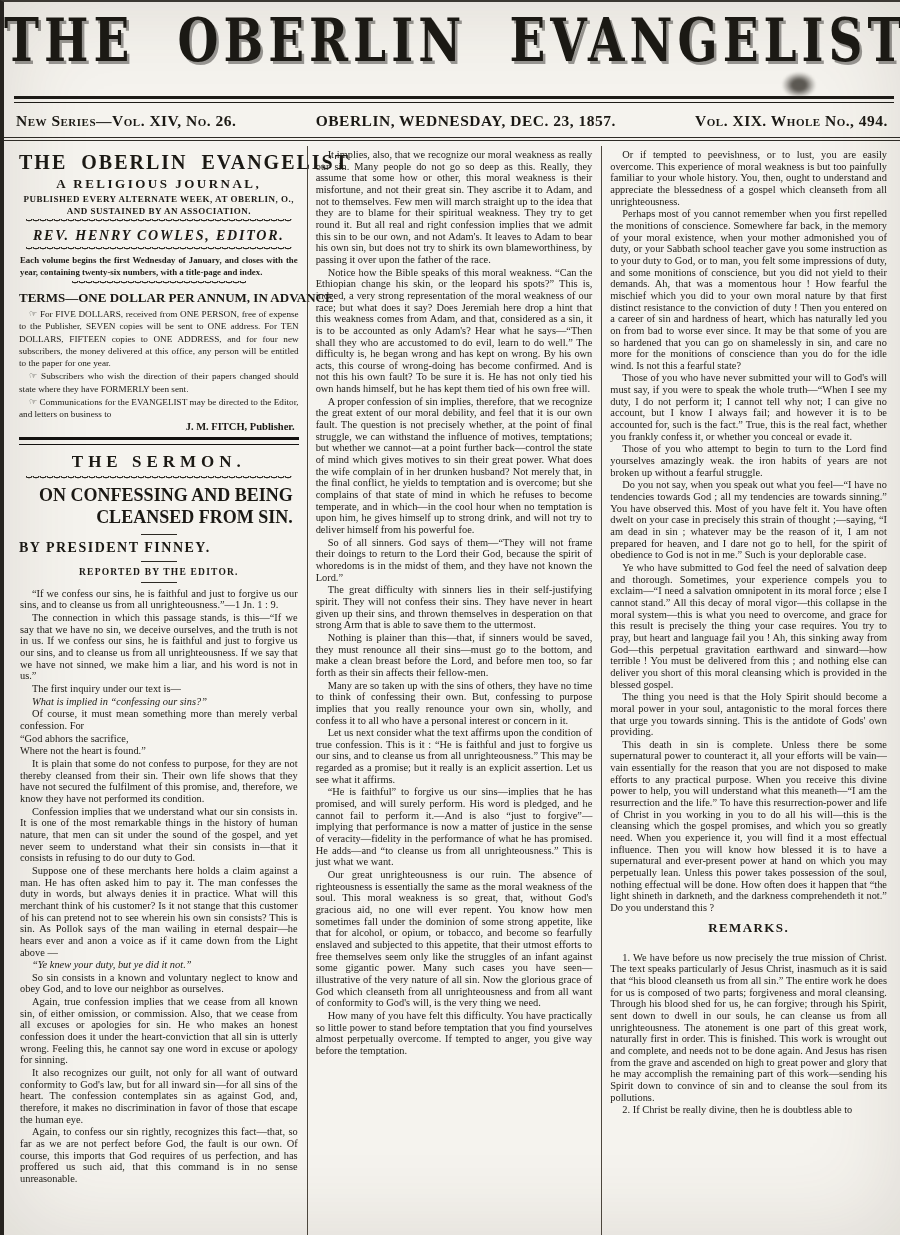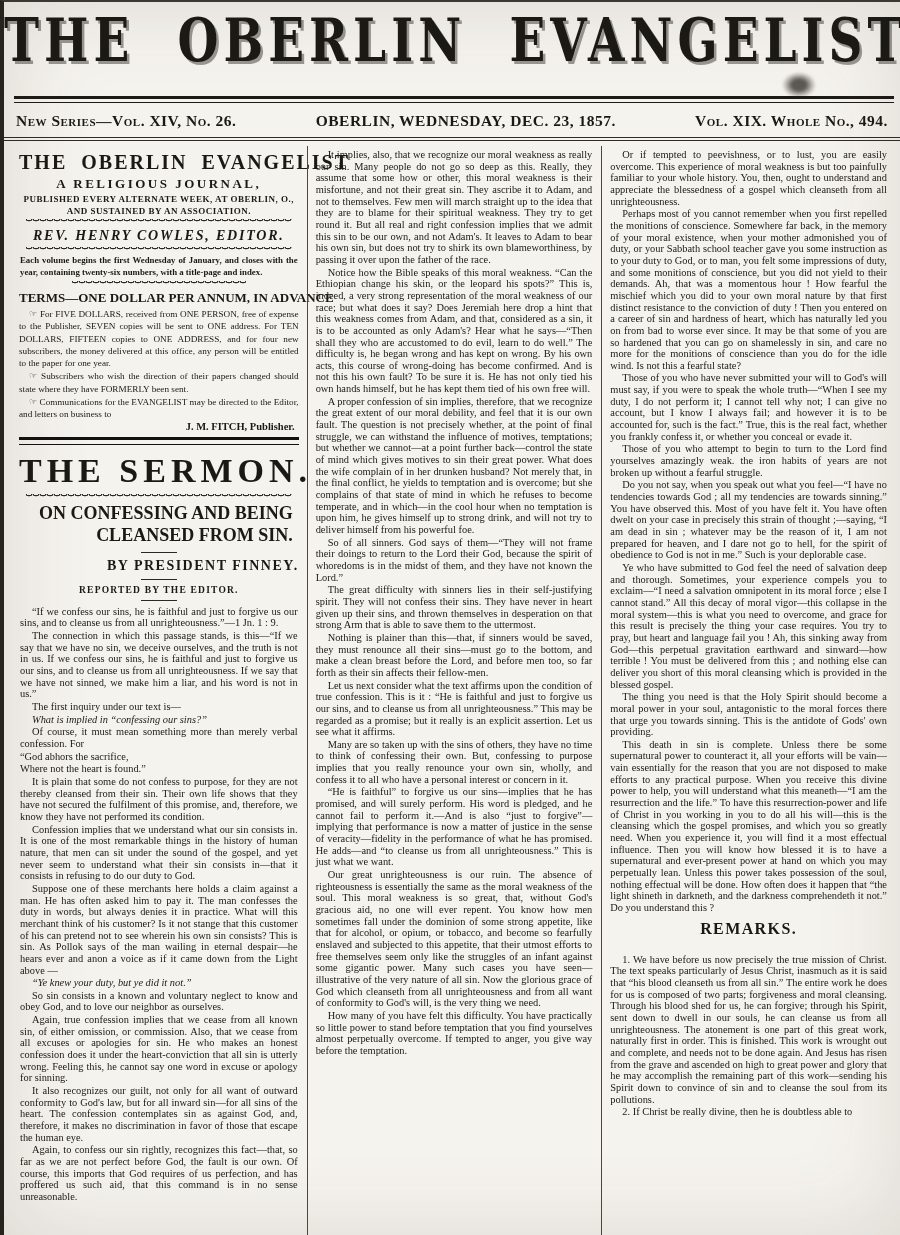--- a/index.html
+++ b/index.html
@@ -42,31 +42,31 @@
   .jh-note { font-size:8.8px; font-weight:700; text-align:justify; line-height:1.32; margin:3px 1px 0; }
   .wavy { height:5px; margin:3px auto 3px; width:95%;
     background:radial-gradient(circle at 3px -1.6px, transparent 2.6px, #2c2923 2.6px, #2c2923 3.9px, transparent 4.2px) repeat-x;
     background-size:7px 5px; }
   .wavy.narrow { width:62%; }
   .terms-head { font-size:13px; font-weight:700; margin:4px 0 2px; white-space:nowrap; text-align:center; }
   .terms-item { font-size:9.2px; font-weight:400; text-align:justify; line-height:1.33; margin:1px 0; text-indent:10px; }
   .publisher-line { text-align:right; font-size:10.5px; font-weight:700; margin:1px 4px 4px 0; }
   .rule-heavy { height:3.5px; border-top:3px solid #141210; border-bottom:1.5px solid #141210; margin:5px 0 7px; }
   
-  .sermon-title { font-size:34px; font-weight:700; letter-spacing:5px; text-align:center; margin:2px 0 4px; white-space:nowrap; }
+  .sermon-title { font-size:17px; font-weight:700; letter-spacing:5px; text-align:center; margin:2px 0 4px; white-space:nowrap; }
   .article-title { font-size:18px; font-weight:700; text-align:right; line-height:1.25; margin:0 6px 2px; }
   .mini-rule { width:36px; border-top:1.3px solid #2c2923; margin:5px auto; }
-  .byline { font-size:14px; font-weight:700; letter-spacing:1.5px; text-align:right; margin:2px 0 1px; white-space:nowrap; }
+  .byline { font-size:14px; font-weight:700; letter-spacing:1.5px; text-align:left; margin:2px 0 1px; white-space:nowrap; }
   .reported { font-size:9.5px; font-weight:700; letter-spacing:1.2px; text-align:center; margin:2px 0 1px; }
   
   .body-text p { font-size:10.4px; line-height:11.65px; text-align:justify; text-indent:12px; margin:1px; }
   .p-quote { text-indent:7px; }
   .p-italic { font-style:italic; }
   .p-verse { text-align:right; text-indent:0 !important; }
-  .remarks-head { text-align:center; font-weight:700; font-size:16px; letter-spacing:1.4px; margin:6px 0 16px; }
+  .remarks-head { text-align:center; font-weight:700; font-size:13px; letter-spacing:1.4px; margin:6px 0 16px; }
 </style>
 </head>
 <body>
 
 <div class="page">
 
   <header class="masthead">
     <h1 class="masthead-title">THE OBERLIN EVANGELIST.</h1>
   </header>
   <div class="ink-smudge"></div>
@@ -131,22 +131,22 @@
       </div>
     </section>
 
     <section class="col body-text">
       <p>It implies, also, that we recognize our moral weakness as really our sin.  Many people do not go so deep as this.  Really, they assume that some how or other, this moral weakness is their misfortune, and not their great sin.  They ascribe it to Adam, and not to themselves.  Few men will march straight up to the idea that they are to blame for their spiritual weakness.  They try to get round it.  But all real and right confession implies that we admit this sin to be our own, and not Adam's.  It leaves to Adam to bear his own sin, but does not try to shirk its own blameworthiness, by passing it over upon the father of the race.</p>
       <p>Notice how the Bible speaks of this moral weakness. “Can the Ethiopian change his skin, or the leopard his spots?”  This is, indeed, a very strong representation of the moral weakness of our race; but what does it say?  Does Jeremiah here drop a hint that this weakness comes from Adam, and that, considered as a sin, it is to be accounted as only Adam's?  Hear what he says—“Then shall they who are accustomed to do evil, learn to do well.”  The difficulty is, he began wrong and has kept on wrong.  By his own acts, this course of wrong-doing has become confirmed.  And is not this his own fault?  To be sure it is.  He has not only tied his own hands himself, but he has kept them tied of his own free will.</p>
       <p>A proper confession of sin implies, therefore, that we recognize the great extent of our moral debility, and feel that it is our own fault.  The question is not precisely whether, at the point of final struggle, we can withstand the influence of motives, temptations; but whether we cannot—at a point further back—control the state of mind which gives motives to sin their great power.  What does the wife complain of in her drunken husband?  Not merely that, in the final conflict, he yields to temptation and is overcome; but she complains of that state of mind in which he refuses to become temperate, and in which—in the cool hour when no temptation is upon him, he gives himself up to strong drink, and will not try to deliver himself from his powerful foe.</p>
       <p>So of all sinners.  God says of them—“They will not frame their doings to return to the Lord their God, because the spirit of whoredoms is in the midst of them, and they have not known the Lord.”</p>
       <p>The great difficulty with sinners lies in their self-justifying spirit.  They will not confess their sins.  They have never in heart given up their sins, and thrown themselves in desperation on that strong Arm that is able to save them to the uttermost.</p>
       <p>Nothing is plainer than this—that, if sinners would be saved, they must renounce all their sins—must go to the bottom, and make a clean breast before the Lord, and before men too, so far forth as their sin affects their fellow-men.</p>
+      <p>Many are so taken up with the sins of others, they have no time to think of confessing their own.  But, confessing to purpose implies that you really renounce your own sin, wholly, and confess it to all who have a personal interest or concern in it.</p>
       <p>Let us next consider what the text affirms upon the condition of true confession.  This is it : “He is faithful and just to forgive us our sins, and to cleanse us from all unrighteousness.”  This may be regarded as a promise; but it really is an explicit assertion.  Let us see what it affirms.</p>
-      <p>Many are so taken up with the sins of others, they have no time to think of confessing their own.  But, confessing to purpose implies that you really renounce your own sin, wholly, and confess it to all who have a personal interest or concern in it.</p>
       <p>“He is faithful” to forgive us our sins—implies that he has promised, and will surely perform.  His word is pledged, and he cannot fail to perform it.—And is also “just to forgive”—implying that performance is now a matter of justice in the sense of veracity—fidelity in the performance of what he has promised.  He adds—and “to cleanse us from all unrighteousness.”  This is just what we want.</p>
       <p>Our great unrighteousness is our ruin.  The absence of righteousness is essentially the same as the moral weakness of the soul.  This moral weakness is so great, that, without God's gracious aid, no one will ever repent.  You know how men sometimes fall under the dominion of some strong appetite, like that for alcohol, or opium, or tobacco, and become so fearfully enslaved and subjected to this appetite, that their utmost efforts to free themselves seem only like the struggles of an infant against some gigantic power.  Many such cases you have seen—illustrative of the very nature of all sin.  Now the glorious grace of God which cleanseth from all unrighteousness and from all want of conformity to God's will, is the very thing we need.</p>
       <p>How many of you have felt this difficulty.  You have practically so little power to stand before temptation that you find yourselves almost perpetually overcome.  If tempted to anger, you give way before the temptation.</p>
     </section>
 
     <section class="col body-text">
       <p>Or if tempted to peevishness, or to lust, you are easily overcome.  This experience of moral weakness is but too painfully familiar to your whole history.  You, then, ought to understand and appreciate the blessedness of a gospel which cleanseth from all unrighteousness.</p>
       <p>Perhaps most of you cannot remember when you first repelled the monitions of conscience.  Somewhere far back, in the memory of your moral existence, when your mother admonished you of duty, or your Sabbath school teacher gave you some instruction as to your duty to God, or to man, you felt some impressions of duty, and some monitions of conscience, but you did not yield to their demands.  Ah, that was a momentous hour !  How fearful the mischief which you did to your own moral nature by that first distinct resistance to the conviction of duty !  Then you entered on a career of sin and hardness of heart, which has naturally led you on from bad to worse ever since.  It may be that some of you are so hardened that you can go on shamelessly in sin, and care no more for the monitions of conscience than you do for the idle wind.  Is not this a fearful state?</p>
       <p>Those of you who have never submitted your will to God's will must say, if you were to speak the whole truth—“When I see my duty, I do not perform it; I cannot tell why not; I can give no account, but I know I always fail; and however it is to be accounted for, such is the fact.”  True, this is the real fact, whether you frankly confess it, or whether you conceal or evade it.</p>
       <p>Those of you who attempt to begin to turn to the Lord find yourselves amazingly weak.  the iron habits of years are not broken up without a fearful struggle.</p>

